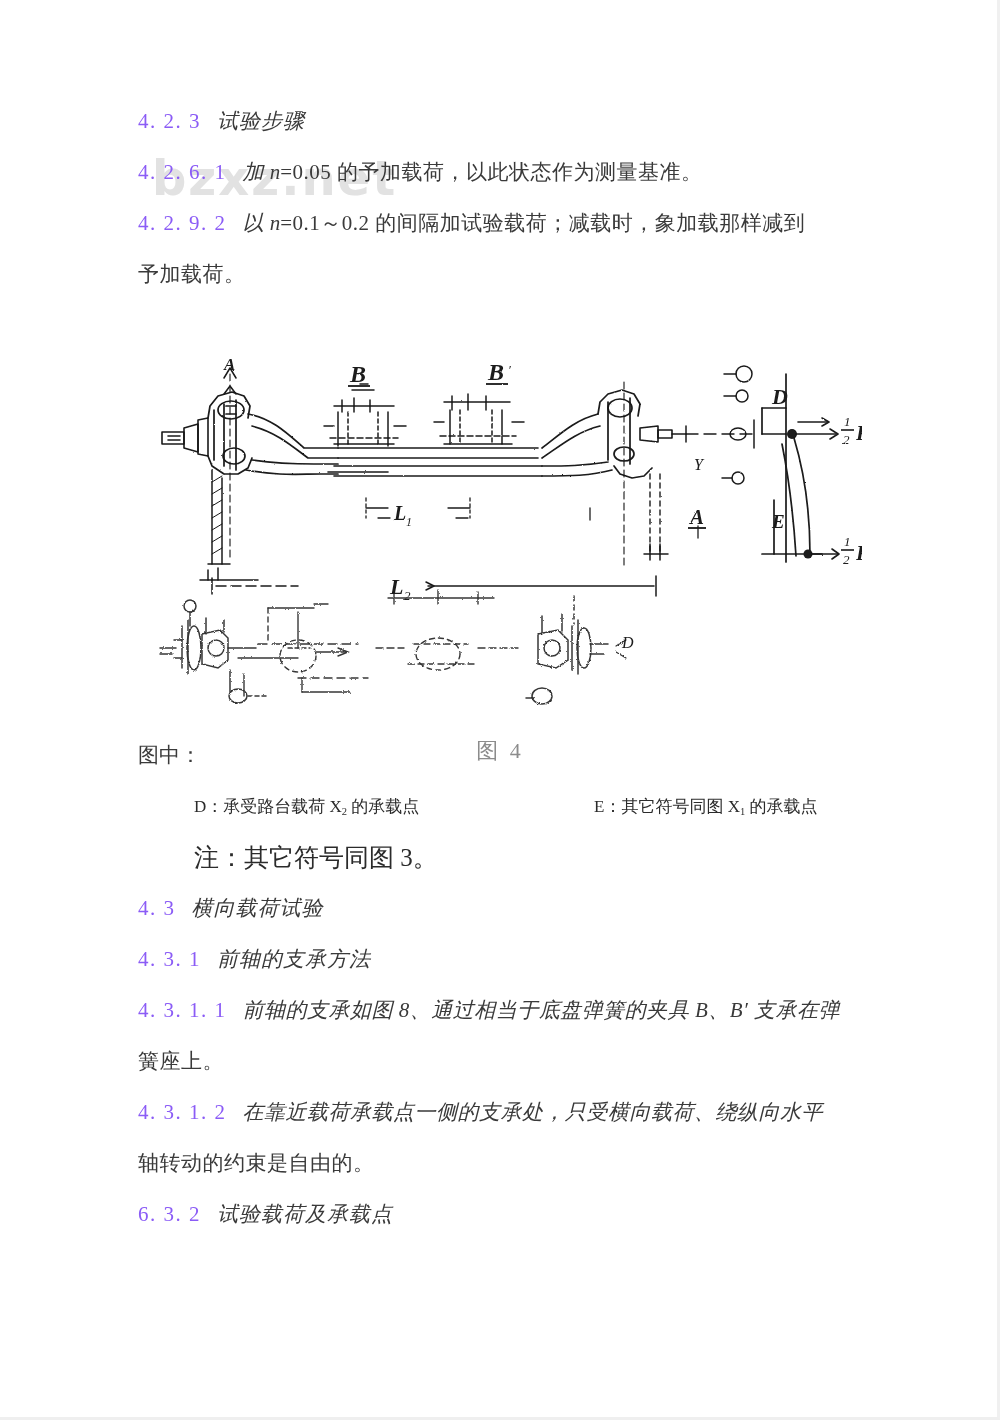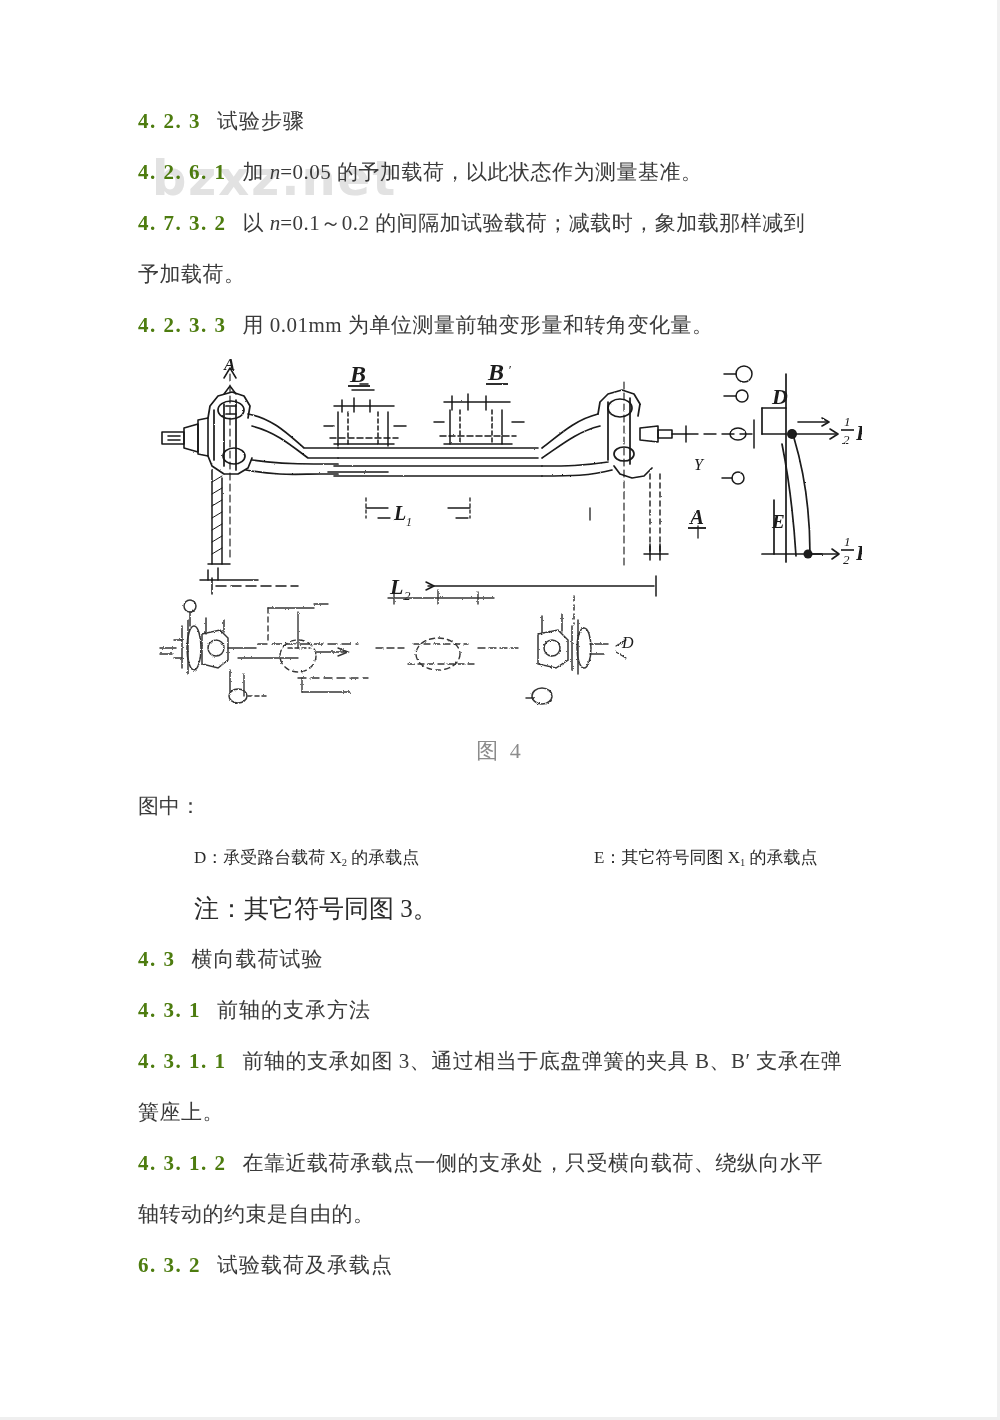--- a/index.html
+++ b/index.html
@@ -48,26 +48,26 @@
   }
   .line {
     position: relative;
     line-height: 51px;
     height: 51px;
     font-size: 21px;
     white-space: nowrap;
     color: #3a3a3a;
   }
   .clause {
-    font-weight: bold;
+    font-weight: normal;
     letter-spacing: 1.5px;
-    color: #4d7c0f;
+    color: #8b5cf6;
     font-family: "Liberation Serif", serif;
   }
-  .ttl { margin-left: 16px; letter-spacing: 1px; }
+  .ttl { margin-left: 16px; letter-spacing: 1px; font-style: italic; }
   .body-txt { letter-spacing: 0.5px; }
   .cont { letter-spacing: 0.5px; margin-top: 6px; }
   .ital { font-style: italic; }
   sub { font-size: 0.62em; vertical-align: -0.28em; }
 
   
   .legend-row {
     position: relative;
     height: 51px;
     line-height: 51px;
@@ -113,29 +113,26 @@
 
     <div class="line">
       <span class="clause">4. 2. 3</span><span class="ttl">试验步骤</span>
     </div>
 
     <div class="line">
       <span class="clause">4. 2. 6. 1</span><span class="ttl body-txt">加 </span><span class="ital">n</span><span class="body-txt">=0.05 的予加载荷，以此状态作为测量基准。</span>
     </div>
 
     <div class="line">
-      <span class="clause">4. 7. 3. 2</span><span class="ttl body-txt">以 </span><span class="ital">n</span><span class="body-txt">=0.1～0.2 的间隔加试验载荷；减载时，象加载那样减到</span>
+      <span class="clause">4. 2. 9. 2</span><span class="ttl body-txt">以 </span><span class="ital">n</span><span class="body-txt">=0.1～0.2 的间隔加试验载荷；减载时，象加载那样减到</span>
     </div>
     <div class="line">
       <span class="cont">予加载荷。</span>
     </div>
 
-    <div class="line">
-      <span class="clause">4. 2. 3. 3</span><span class="ttl body-txt">用 0.01mm 为单位测量前轴变形量和转角变化量。</span>
-    </div>
 
     <div style="height:430px;"></div>
 
     <div class="line">
       <span>图中：</span>
     </div>
 
     <div class="legend-row">
       <span class="legend-col-a"><span>D</span><span>：承受路台载荷 X</span><sub>2</sub><span> 的承载点</span></span>
       <span class="legend-col-b"><span>E</span><span>：其它符号同图 X</span><sub>1</sub><span> 的承载点</span></span>
@@ -147,21 +144,21 @@
 
     <div class="line">
       <span class="clause">4. 3</span><span class="ttl">横向载荷试验</span>
     </div>
 
     <div class="line">
       <span class="clause">4. 3. 1</span><span class="ttl">前轴的支承方法</span>
     </div>
 
     <div class="line">
-      <span class="clause">4. 3. 1. 1</span><span class="ttl body-txt">前轴的支承如图 3、通过相当于底盘弹簧的夹具 B、B′ 支承在弹</span>
+      <span class="clause">4. 3. 1. 1</span><span class="ttl body-txt">前轴的支承如图 8、通过相当于底盘弹簧的夹具 B、B′ 支承在弹</span>
     </div>
     <div class="line">
       <span class="cont">簧座上。</span>
     </div>
 
     <div class="line">
       <span class="clause">4. 3. 1. 2</span><span class="ttl body-txt">在靠近载荷承载点一侧的支承处，只受横向载荷、绕纵向水平</span>
     </div>
     <div class="line">
       <span class="cont">轴转动的约束是自由的。</span>

